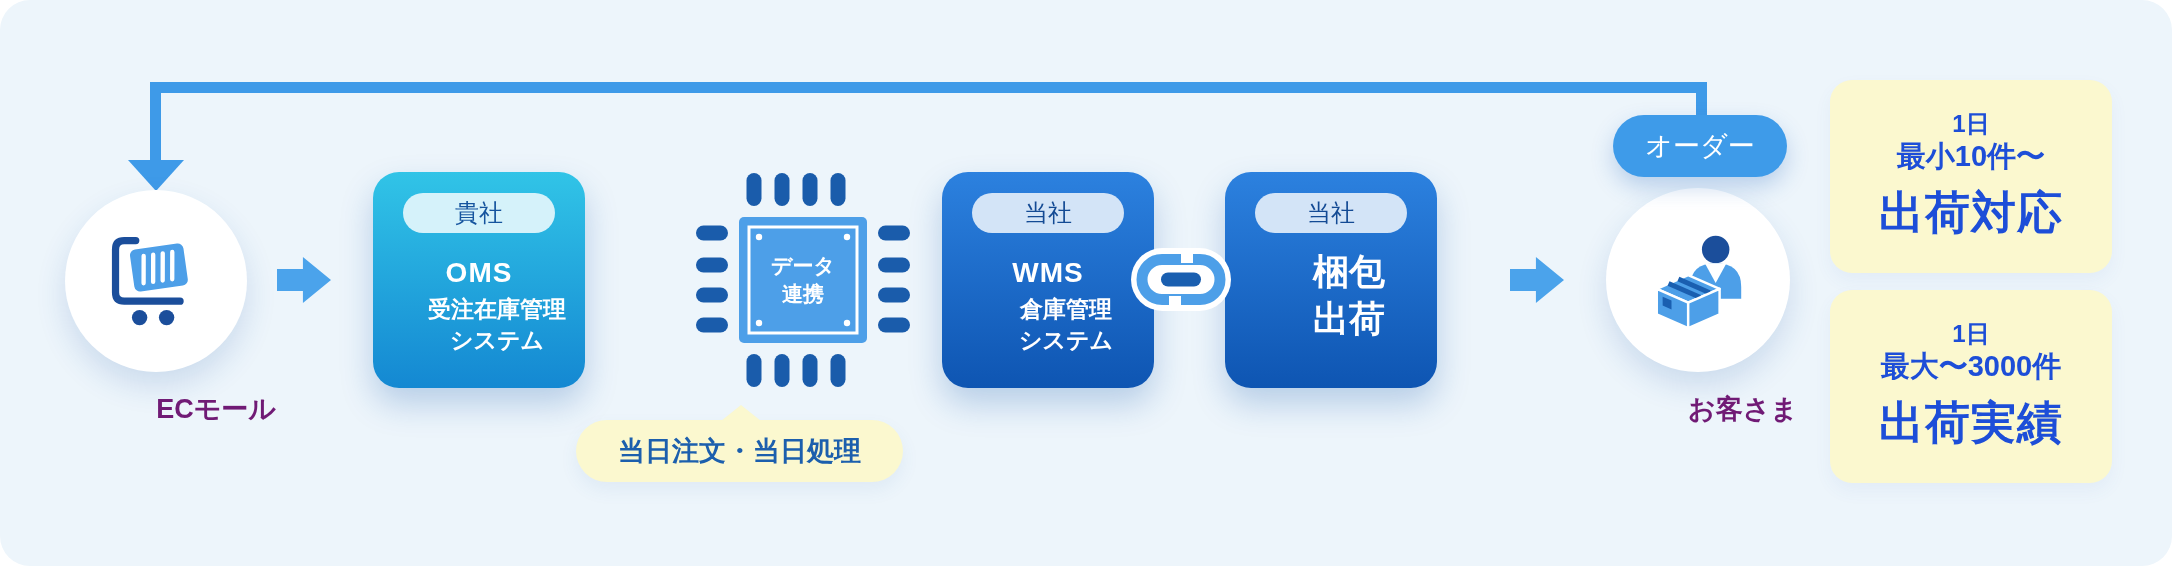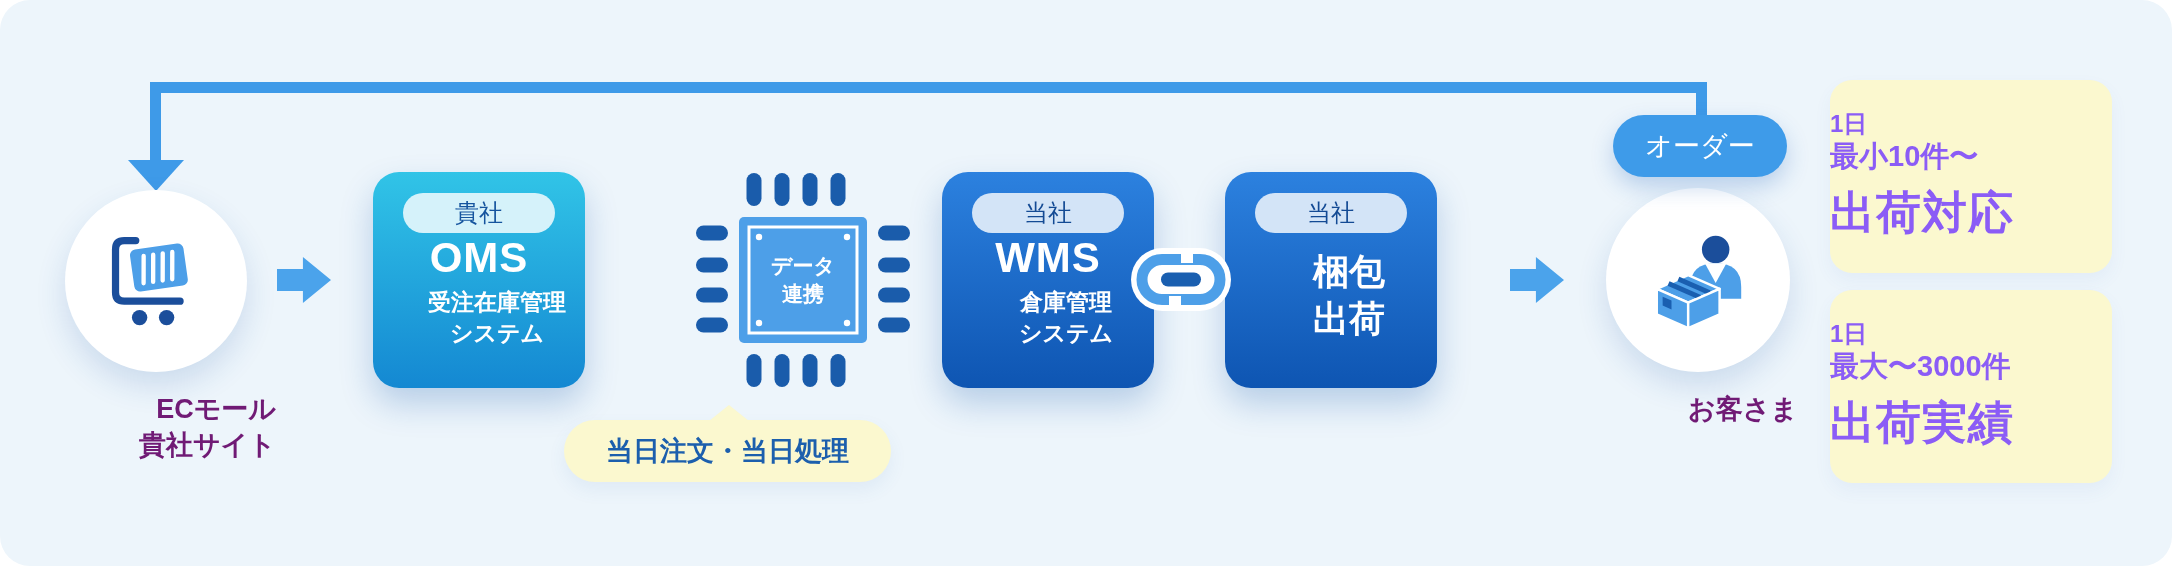--- a/index.html
+++ b/index.html
@@ -31,43 +31,43 @@
   .sys-box{position:absolute; top:172px; width:212px; height:216px; border-radius:26px;
     display:flex; flex-direction:column; align-items:center; padding-top:21px; box-sizing:border-box;
     box-shadow:0 16px 32px rgba(25,90,175,0.25);}
   .oms-box{left:373px; background:linear-gradient(180deg,#31C4E7 0%,#1488D2 100%);}
   .wms-box{left:942px; background:linear-gradient(180deg,#2C81DF 0%,#0E55B2 100%);}
   .packing-box{left:1225px; background:linear-gradient(180deg,#2C81DF 0%,#0E55B2 100%);}
   .badge{height:40px; padding:0 52px; border-radius:21px; display:flex; align-items:center; justify-content:center;
     font-size:24px; font-weight:400;}
   .badge-cyan{background:#D5F2FA; color:#15549E;}
   .badge-blue{background:#D3E4F7; color:#134A94;}
-  .sys-title{font-size:42px; font-weight:800; color:#ffffff; margin-top:1px; letter-spacing:1px;}
+  .sys-title{font-size:28px; font-weight:800; color:#ffffff; margin-top:24px; letter-spacing:1px;}
   .sys-sub{font-size:23px; font-weight:700; color:#ffffff; line-height:1.35; text-align:center; margin-top:5px;margin-left:36px;}
   .packing-title{font-size:36px; font-weight:800; color:#ffffff; line-height:1.3; text-align:center; margin-top:16px;margin-left:36px;}
   
   .chip-wrap{position:absolute; left:696px; top:173px; width:214px; height:214px;}
   .chip-label{position:absolute; left:43px; top:44px; width:128px; height:126px;
     display:flex; flex-direction:column; align-items:center; justify-content:center;
     color:#ffffff; font-size:21px; font-weight:700; line-height:1.35;}
   
-  .bubble{position:absolute; left:564px; top:420px; width:327px; height:62px; background:#FBF8CF; border-radius:31px;
+  .bubble{position:absolute; left:576px; top:420px; width:327px; height:62px; background:#FBF8CF; border-radius:31px;
     display:flex; align-items:center; justify-content:center; box-shadow:0 8px 18px rgba(60,110,180,0.08);}
   .bubble-tail{position:absolute; left:145px; top:-15px; width:0; height:0;
     border-left:20px solid transparent; border-right:20px solid transparent; border-bottom:16px solid #FBF8CF;}
   .bubble-text{color:#1C5FAD; font-size:27px; font-weight:700;}
   
   .link-wrap{position:absolute; left:1131px; top:248px; width:100px; height:63px; z-index:3;}
   
   .order-badge{position:absolute; left:1613px; top:115px; width:174px; height:62px; background:#3E9BE9; border-radius:31px;
     display:flex; align-items:center; justify-content:center; color:#ffffff; font-size:27px; font-weight:400; z-index:2;
     box-shadow:0 10px 22px rgba(30,100,190,0.25);}
   
   .stat-card{position:absolute; left:1830px; width:282px; height:193px; background:#FBF8CF; border-radius:22px;
-    display:flex; flex-direction:column; align-items:flex-start; justify-content:center; color:#8b5cf6; text-align:center;
+    display:flex; flex-direction:column; align-items:center; justify-content:center; color:#1d4ed8; text-align:center;
     box-shadow:0 8px 18px rgba(60,110,180,0.06);}
   .stat1{top:80px;} .stat2{top:290px;}
   .stat-l1{font-size:24px; font-weight:700; line-height:1.15;}
   .stat-l2{font-size:29px; font-weight:700; line-height:1.25;}
   .stat-l3{font-size:45px; font-weight:800; margin-top:9px; letter-spacing:1px;}
 </style>
 </head>
 <body>
 
 <div class="canvas">
@@ -86,21 +86,20 @@
         <line x1="64" y1="22" x2="60" y2="50" stroke="#ffffff" stroke-width="4.5" stroke-linecap="round"></line>
         <line x1="74" y1="22" x2="70" y2="50" stroke="#ffffff" stroke-width="4.5" stroke-linecap="round"></line>
       </g>
       <path d="M34 8 L22 8 Q13 8 13 17 L13 62 Q13 71 22 71 L80 71" fill="none" stroke="#1B4E9B" stroke-width="7.5" stroke-linecap="round" stroke-linejoin="round"></path>
       <circle cx="38" cy="88" r="8" fill="#1B4E9B"></circle>
       <circle cx="66" cy="88" r="8" fill="#1B4E9B"></circle>
     </svg>
   </div>
   <div class="node-label ec-label">
     <div>ECモール</div>
-    <div>貴社サイト</div>
   </div>
 
   <div class="block-arrow arrow1"></div>
 
   <div class="sys-box oms-box">
     <div class="badge badge-cyan">貴社</div>
     <div class="sys-title">OMS</div>
     <div class="sys-sub">
       <div>受注在庫管理</div>
       <div>システム</div>

